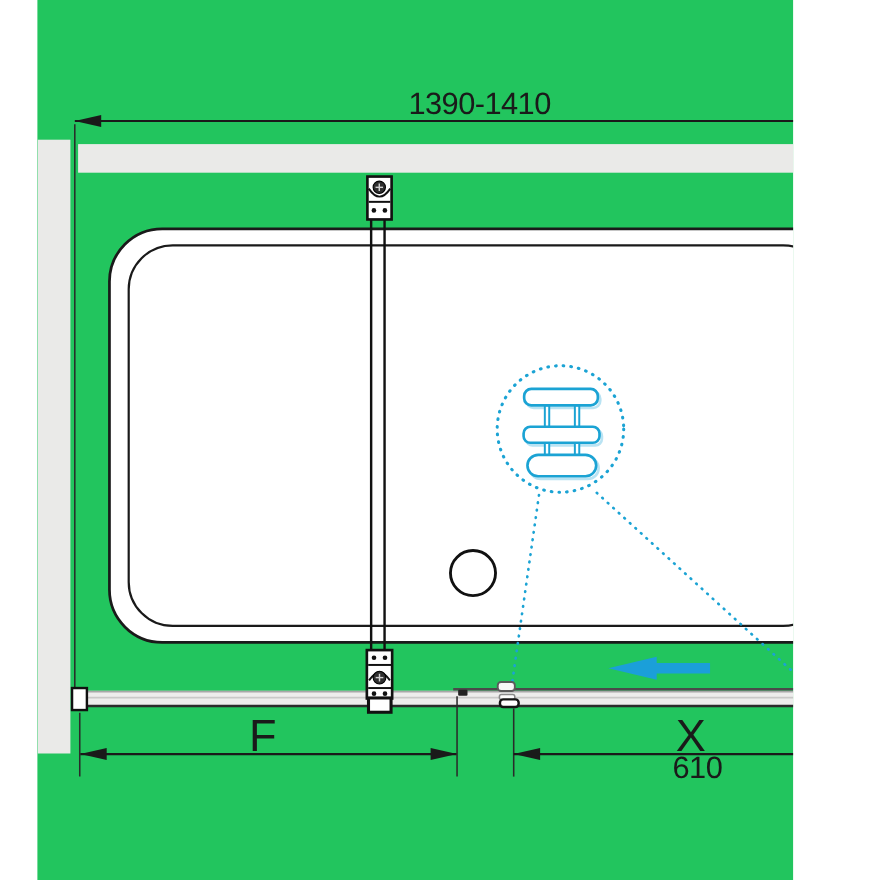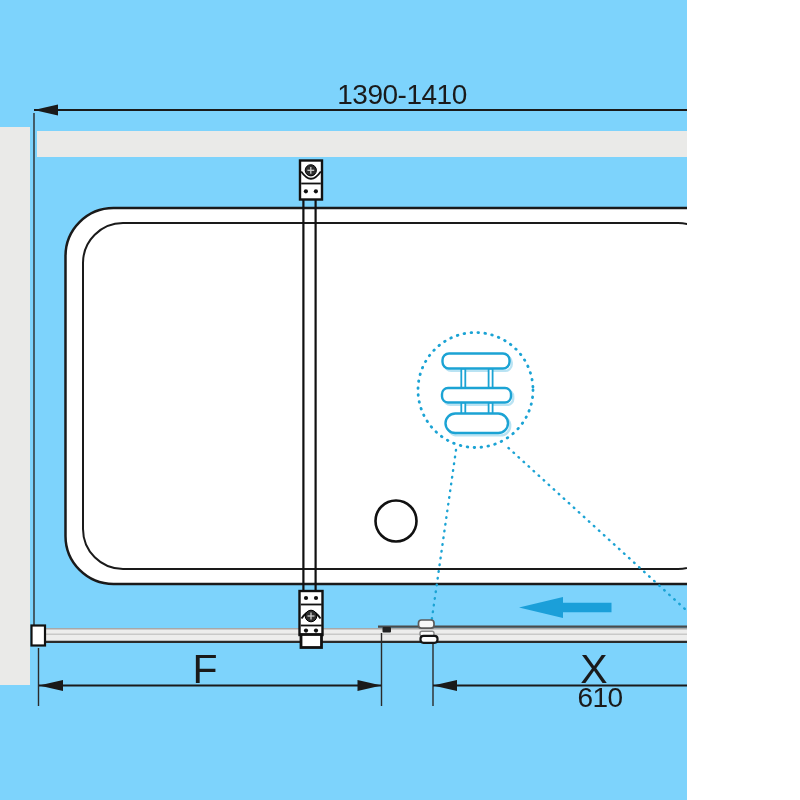--- a/index.html
+++ b/index.html
@@ -1,17 +1,17 @@
 <!DOCTYPE html>
 <html><head>
 <meta charset="utf-8">
 <style>
   html,body{margin:0;padding:0;background:#fff;}
-  .canvas{position:relative;width:687px;height:800px;background:#7dd3fc;overflow:hidden;
-          font-family:"Liberation Sans", sans-serif;}
+  .canvas{position:relative;width:687px;height:800px;background:#22c55e;overflow:hidden;
+          font-family:"Liberation Sans", sans-serif;margin-left:34px;}
   svg{display:block;}
   text{font-family:"Liberation Sans", sans-serif;fill:#1a1a1a;}
   .dim-big{font-size:28px;letter-spacing:-.5px;}
   .dim-letter{font-size:41px;}
   .dim-val{font-size:28px;letter-spacing:-.5px;}
 </style>
 </head>
 <body>
 
 <div class="canvas">

